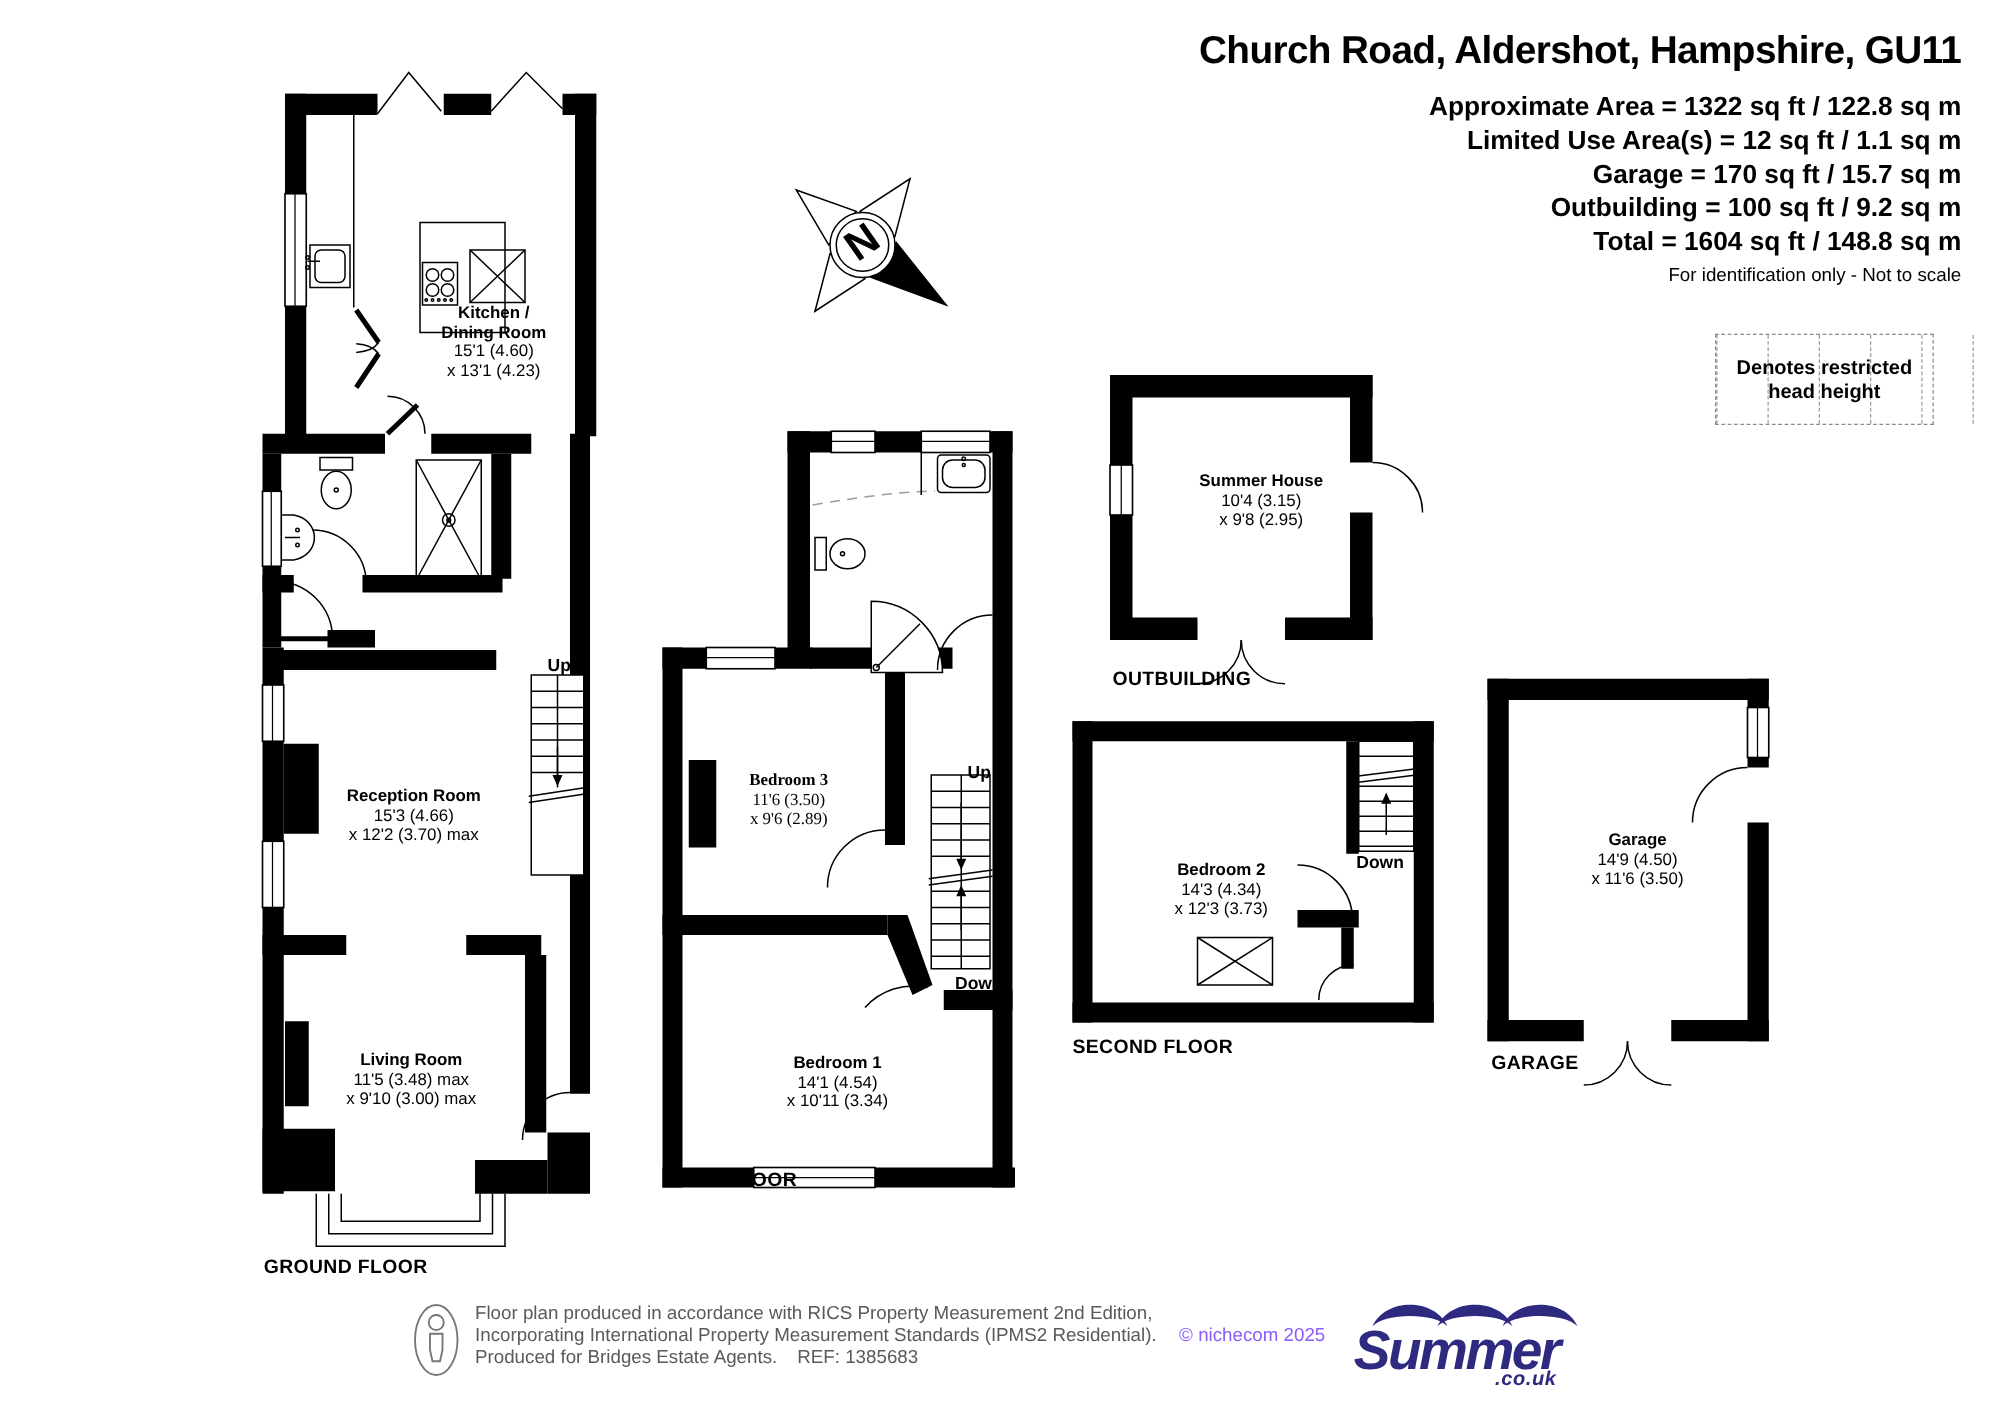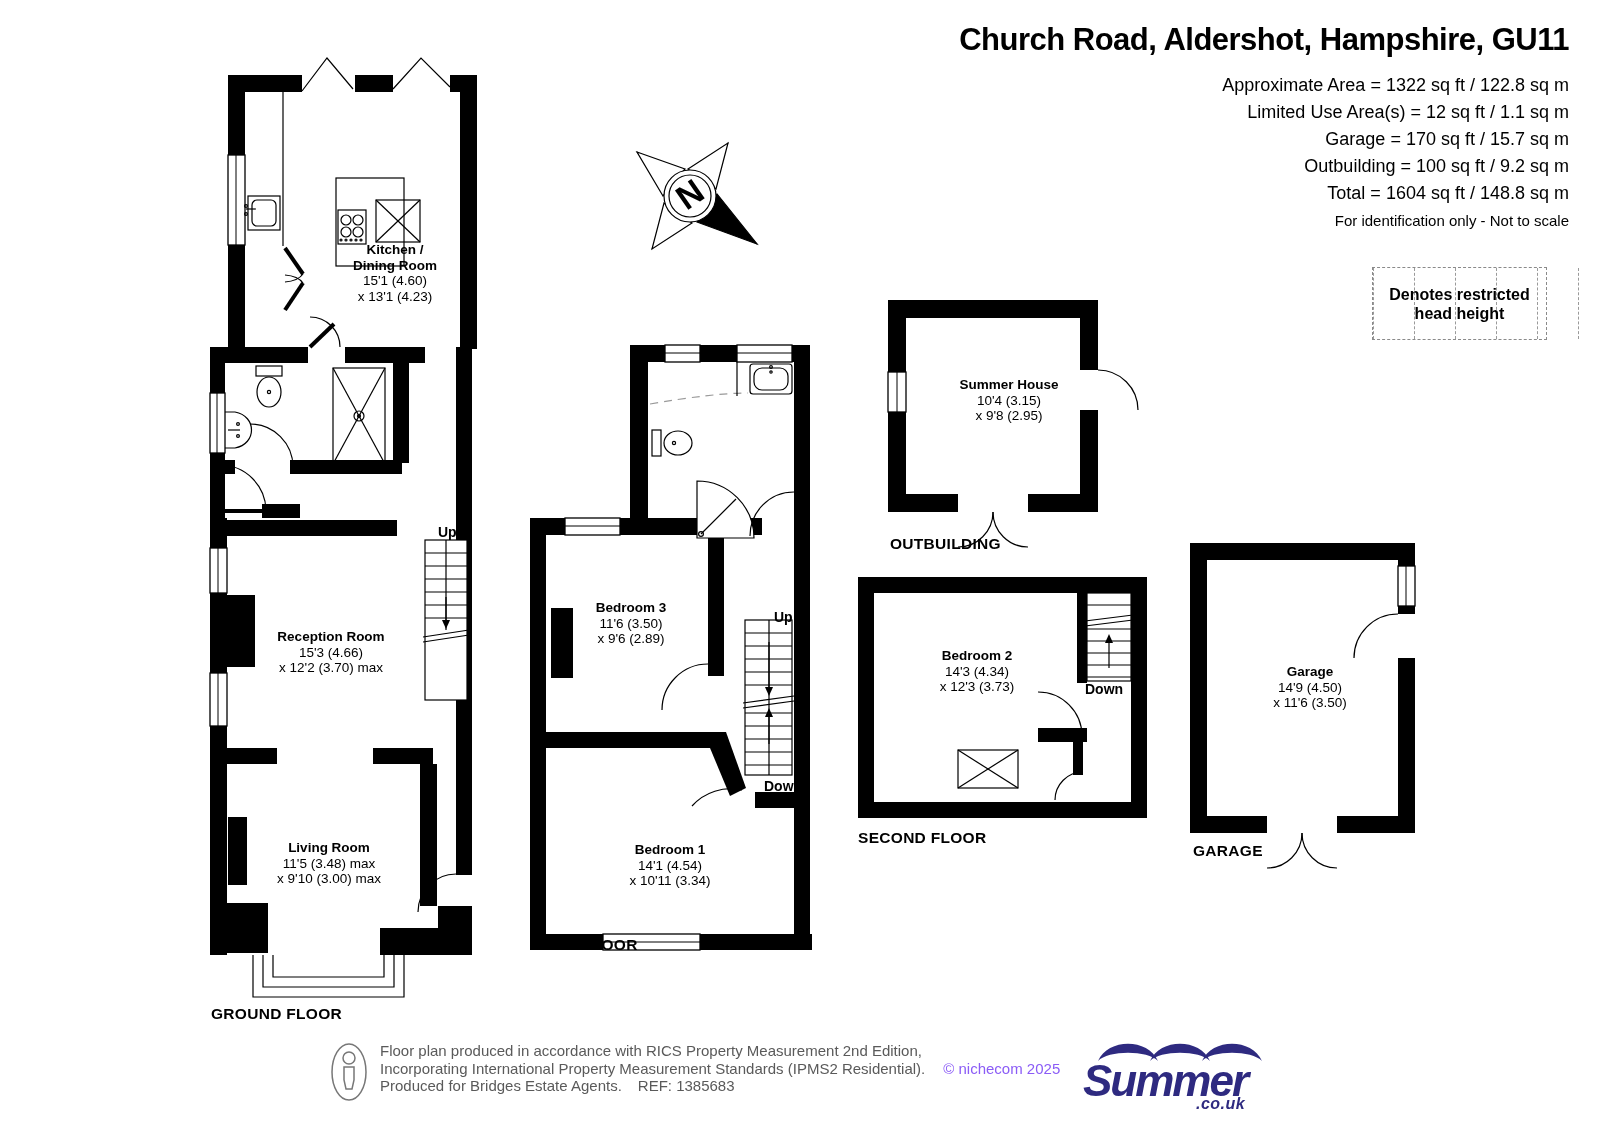--- a/index.html
+++ b/index.html
@@ -14,21 +14,21 @@
   .ln .fillw{fill:#fff}
   .thick{stroke:#000;stroke-width:4;fill:none}
   .dash{stroke:#9a9a9a;stroke-width:1.2;fill:none;stroke-dasharray:8 6}
   .lbl{position:absolute;white-space:nowrap;}
   .room-label{transform:translateX(-50%);text-align:center;font-size:13.5px;line-height:15.5px;}
   .room-label .nm{font-weight:bold;}
   .floor-label{font-weight:bold;font-size:15.5px;letter-spacing:.3px;}
   .updown{font-weight:bold;font-size:14px;}
   .title-block{position:absolute;right:58px;top:22px;text-align:right;}
   .title{font-size:31px;font-weight:bold;letter-spacing:-.5px;}
-  .areas{margin-top:14px;font-size:18px;line-height:27px;}
+  .areas{margin-top:14px;font-size:21px;line-height:27px;font-weight:bold;}
   .disclaimer{margin-top:5px;font-size:15px;}
   .legend{position:absolute;left:1372px;top:267px;width:175px;height:73px;
           border:1.6px dashed #8a8a8a;box-sizing:border-box;display:flex;gap:40px;}
   .legend .cell{flex:1;border-right:1.4px dashed #9a9a9a;}
   .legend .cell:last-child{border-right:none;}
   .legend .txt{position:absolute;left:0;top:50%;width:100%;transform:translateY(-50%);
           text-align:center;font-weight:bold;font-size:16px;line-height:19px;}
   .compass-n{position:absolute;left:690px;top:196px;transform:translate(-50%,-54%) rotate(-35deg);
           font-weight:bold;font-size:34px;}
   .footer{position:absolute;left:380px;top:1042px;font-size:15px;line-height:17.5px;color:#5a5a5a;}
@@ -379,31 +379,31 @@
   <div class="lbl room-label" style="left:331px;top:629px;">
     <div class="nm">Reception Room</div>
     <div>15'3 (4.66)</div>
     <div>x 12'2 (3.70) max</div>
   </div>
   <div class="lbl room-label" style="left:329px;top:840px;">
     <div class="nm">Living Room</div>
     <div>11'5 (3.48) max</div>
     <div>x 9'10 (3.00) max</div>
   </div>
-  <div class="lbl room-label" style="left:631px;top:600px;">
+  <div class="lbl room-label" style="left:631px;top:616px;font-family:Liberation Serif, serif;">
     <div class="nm">Bedroom 3</div>
     <div>11'6 (3.50)</div>
     <div>x 9'6 (2.89)</div>
   </div>
   <div class="lbl room-label" style="left:670px;top:842px;">
     <div class="nm">Bedroom 1</div>
     <div>14'1 (4.54)</div>
     <div>x 10'11 (3.34)</div>
   </div>
-  <div class="lbl room-label" style="left:977px;top:648px;">
+  <div class="lbl room-label" style="left:977px;top:688px;">
     <div class="nm">Bedroom 2</div>
     <div>14'3 (4.34)</div>
     <div>x 12'3 (3.73)</div>
   </div>
   <div class="lbl room-label" style="left:1009px;top:377px;">
     <div class="nm">Summer House</div>
     <div>10'4 (3.15)</div>
     <div>x 9'8 (2.95)</div>
   </div>
   <div class="lbl room-label" style="left:1310px;top:664px;">

